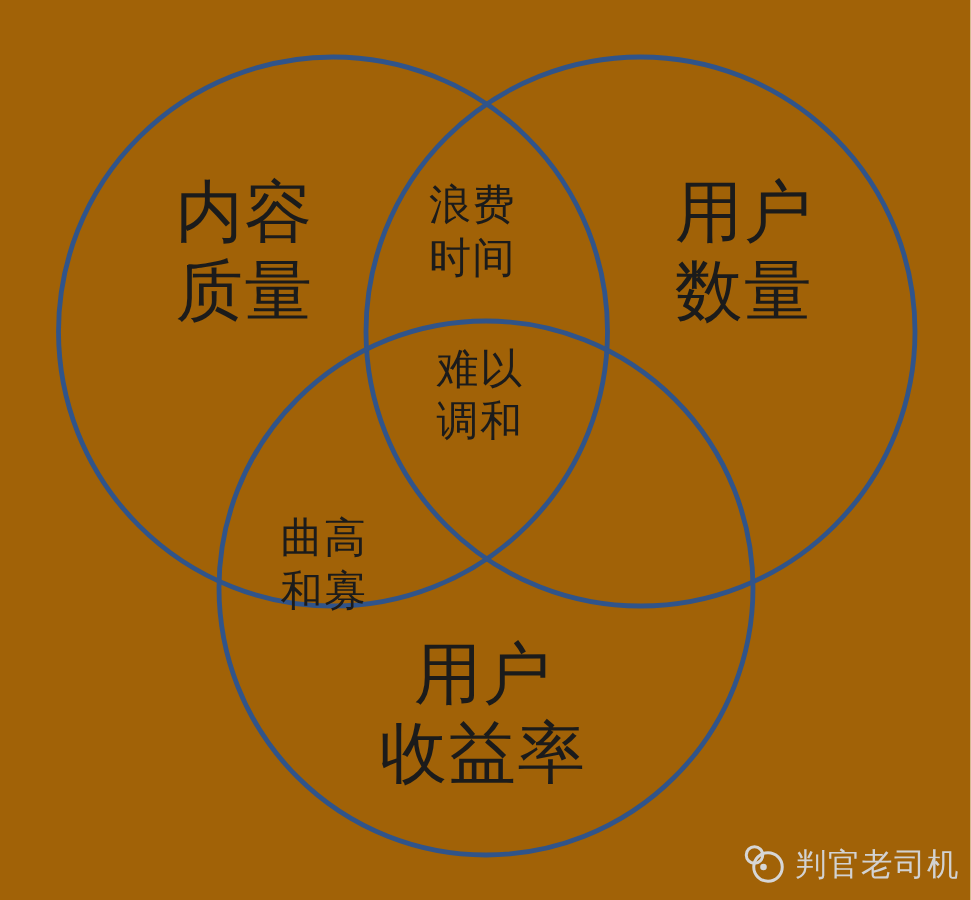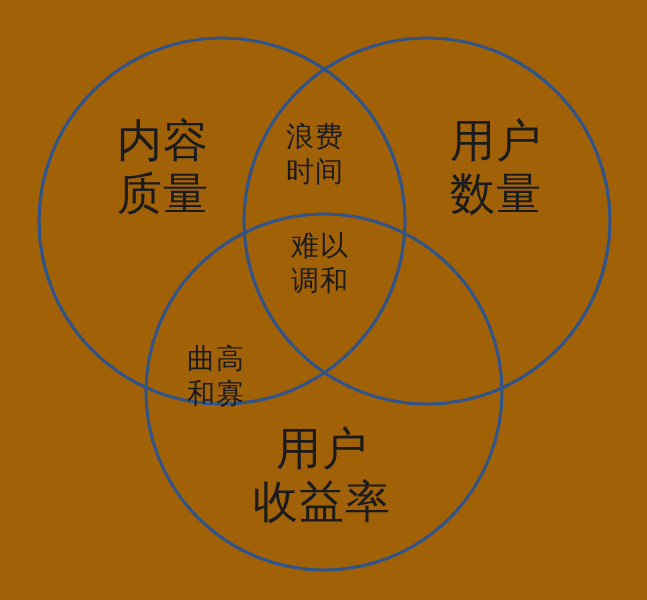--- a/index.html
+++ b/index.html
@@ -79,14 +79,24 @@
   <div class="label small" style="left:315px; top:155px;">浪费
 时间</div>
 
   <div class="label small" style="left:320px; top:264px;">难以
 调和</div>
 
   <div class="label small" style="left:216px; top:341px;margin-top:36px;">曲高
 和寡</div>
 
 
+  <div class="watermark">
+    <span class="wm-icon">
+      <svg width="30" height="28" viewBox="0 0 30 28">
+        <circle cx="17" cy="16" r="9.5" fill="none" stroke="#d6d6d6" stroke-width="2"></circle>
+        <circle cx="8" cy="8" r="5.5" fill="none" stroke="#d6d6d6" stroke-width="2"></circle>
+        <circle cx="14" cy="16" r="2.2" fill="#d6d6d6"></circle>
+      </svg>
+    </span>
+    <span>判官老司机</span>
+  </div>
 
 </div>
 
 </body></html>

